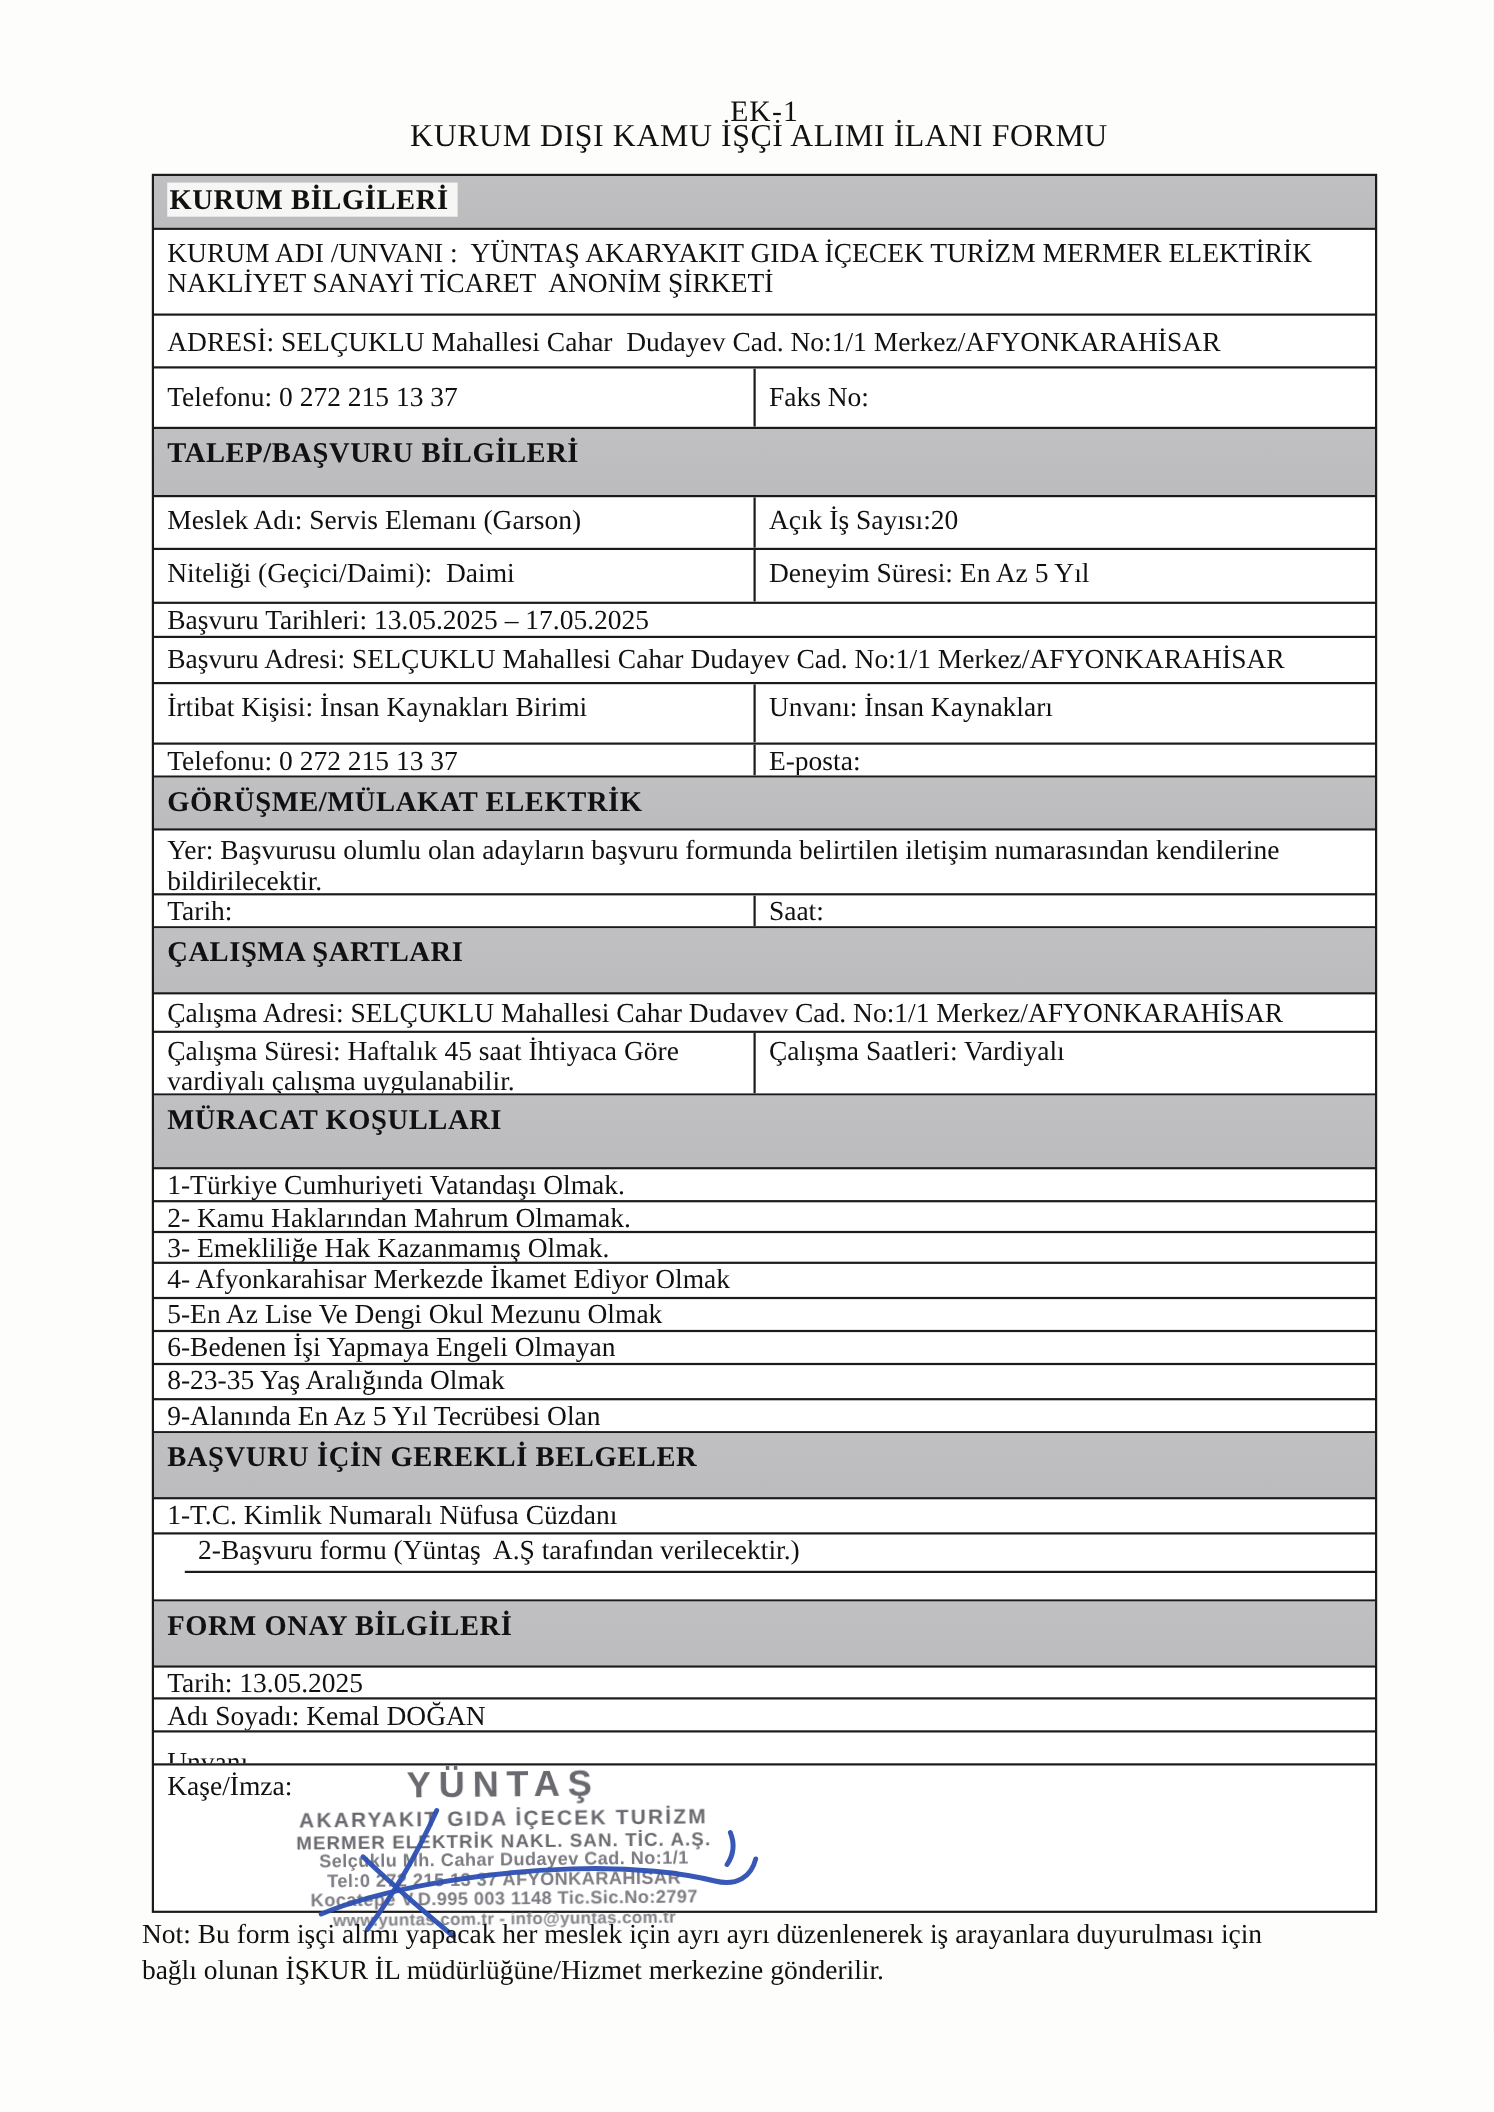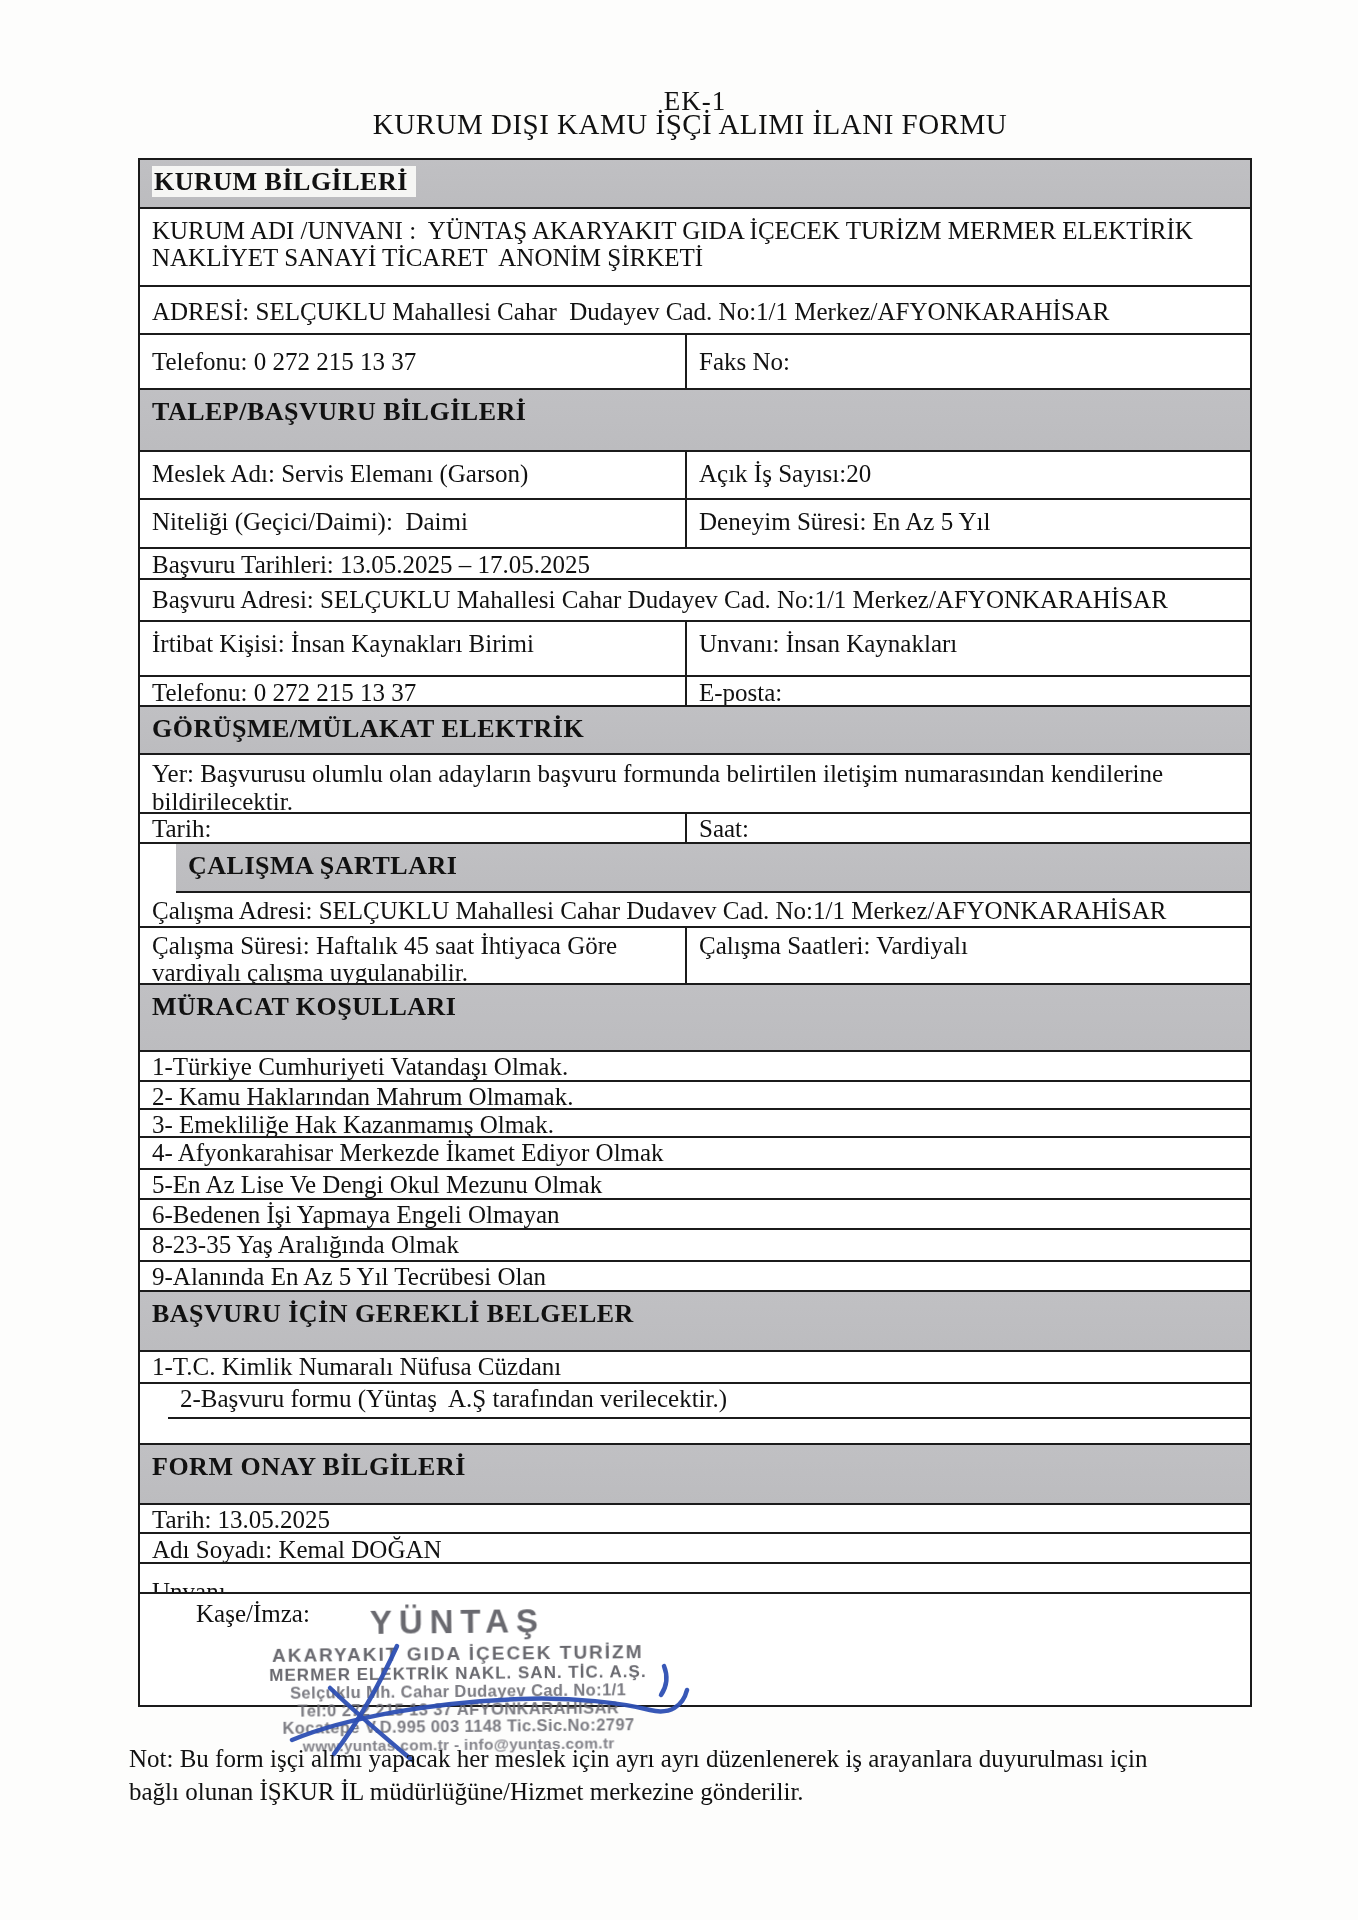--- a/index.html
+++ b/index.html
@@ -131,21 +131,21 @@
 
     <div class="row band" style="height:48px;">GÖRÜŞME/MÜLAKAT ELEKTRİK</div>
 
     <div class="row" style="height:59px;padding-top:5px;line-height:28px;">Yer: Başvurusu olumlu olan adayların başvuru formunda belirtilen iletişim numarasından kendilerine bildirilecektir.</div>
 
     <div class="row split" style="height:30px;">
       <div class="cell-l" style="padding-top:1px;">Tarih:</div>
       <div class="cell-r" style="padding-top:1px;">Saat:</div>
     </div>
 
-    <div class="row band" style="height:49px;margin-left:36px;">ÇALIŞMA ŞARTLARI</div>
+    <div class="row band" style="height:60px;">ÇALIŞMA ŞARTLARI</div>
 
     <div class="row" style="height:35px;padding-top:4px;">Çalışma Adresi: SELÇUKLU Mahallesi Cahar Dudavev Cad. No:1/1 Merkez/AFYONKARAHİSAR</div>
 
     <div class="row split" style="height:57px;">
       <div class="cell-l" style="padding-top:4px;line-height:27px;">Çalışma Süresi: Haftalık 45 saat İhtiyaca Göre vardiyalı çalışma uygulanabilir.</div>
       <div class="cell-r" style="padding-top:4px;">Çalışma Saatleri: Vardiyalı</div>
     </div>
 
     <div class="row band" style="height:67px;">MÜRACAT KOŞULLARI</div>
 
@@ -163,21 +163,21 @@
     <div class="row item" style="height:32px;">1-T.C. Kimlik Numaralı Nüfusa Cüzdanı</div>
     <div class="row item" style="height:35px;margin-left:28px;">2-Başvuru formu (Yüntaş  A.Ş tarafından verilecektir.)</div>
 
     <div class="row" style="height:26px;"></div>
 
     <div class="row band" style="height:60px;">FORM ONAY BİLGİLERİ</div>
 
     <div class="row" style="height:29px;padding-top:1px;">Tarih: 13.05.2025</div>
     <div class="row" style="height:30px;padding-top:2px;">Adı Soyadı: Kemal DOĞAN</div>
     <div class="row" style="height:30px;padding-top:14px;">Unvanı</div>
-    <div class="row" style="height:111px;padding-top:6px;border-bottom:none;margin-left:44px;">Kaşe/İmza:</div>
+    <div class="row" style="height:132px;padding-top:6px;border-bottom:none;">Kaşe/İmza:</div>
 
   </div>
 
   <div class="stamp">
     <div class="s1">YÜNTAŞ</div>
     <div class="s2">AKARYAKIT GIDA İÇECEK TURİZM</div>
     <div class="s3">MERMER ELEKTRİK NAKL. SAN. TİC. A.Ş.</div>
     <div class="s4">Selçuklu  Mh. Cahar Dudayev Cad. No:1/1</div>
     <div class="s5">Tel:0 272 215 13 37 AFYONKARAHİSAR</div>
     <div class="s6">Kocatepe V.D.995 003 1148 Tic.Sic.No:2797</div>

